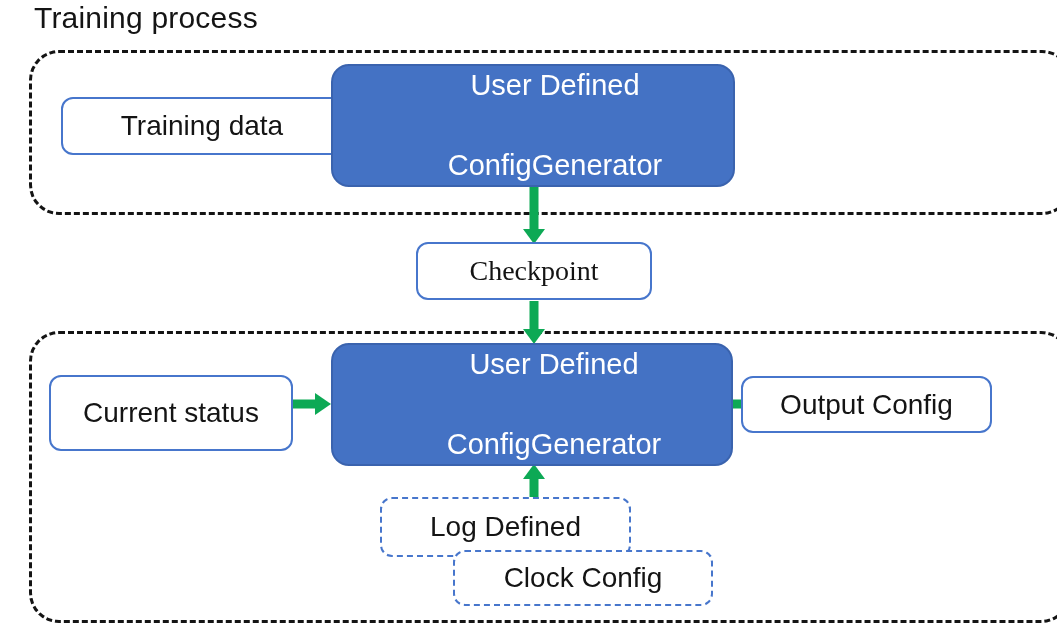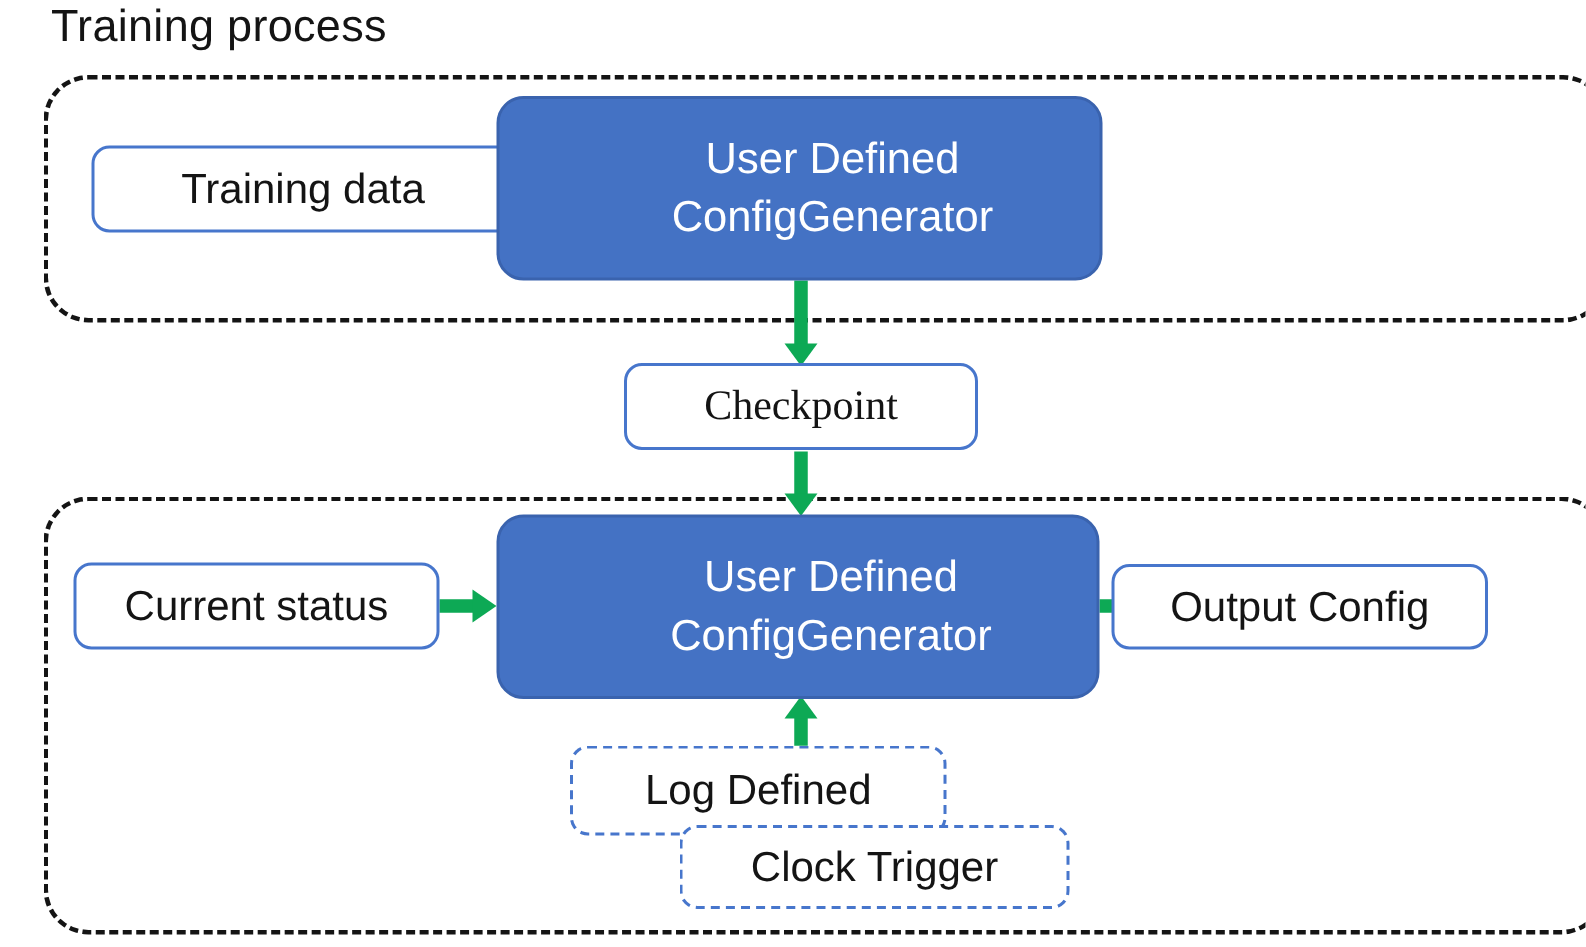--- a/index.html
+++ b/index.html
@@ -50,21 +50,21 @@
   }
 
   .bluebox {
     position: absolute;
     background: var(--box-blue, #4472C4);
     border: 2px solid var(--box-blue-border, #3A63AE);
     border-radius: 18px;
     display: flex;
     flex-direction: column;
     align-items: center;
-    justify-content: center;
+    justify-content: space-between;
     color: #ffffff;
     font-size: 29px;
     line-height: 39px;
     z-index: 3;
     white-space: nowrap;
     padding-left: 44px;
   }
 
   .arrow { position: absolute; z-index: 2; }
 
@@ -117,21 +117,21 @@
   #training-label      { left: 13px;  top: 1px; }
   #training-container  { left: 8px;   top: 50px;  width: 1043px; height: 165px; }
   #training-data-box   { left: 40px;  top: 97px;  width: 282px;  height: 58px; }
   #training-generator  { left: 310px; top: 64px;  width: 404px;  height: 123px; }
   #arrow-train-in      { left: 276px; top: 114px; width: 36px;   height: 22px; }
   #arrow-to-checkpoint { left: 502px; top: 187px; width: 22px;   height: 57px; }
   #checkpoint-box      { left: 395px; top: 242px; width: 236px;  height: 58px; font-family: Liberation Serif, serif; }
   #arrow-to-inference  { left: 502px; top: 301px; width: 22px;   height: 43px; }
   #inference-label     { left: 13px;  top: 283px; }
   #inference-container { left: 8px;   top: 331px; width: 1042px; height: 292px; }
-  #current-status-box  { left: 28px;  top: 375px; width: 244px;  height: 58px; }
+  #current-status-box  { left: 28px;  top: 375px; width: 244px;  height: 76px; }
   #inference-generator { left: 310px; top: 343px; width: 402px;  height: 123px; }
   #arrow-infer-in      { left: 272px; top: 393px; width: 38px;   height: 22px; }
   #arrow-infer-out     { left: 712px; top: 393px; width: 44px;   height: 22px; }
   #output-config-box   { left: 720px; top: 376px; width: 251px;  height: 57px; }
   #arrow-trigger       { left: 502px; top: 464px; width: 22px;   height: 34px; }
   #log-trigger-box     { left: 359px; top: 497px; width: 251px;  height: 60px; z-index: 4; }
   #clock-trigger-box   { left: 432px; top: 550px; width: 260px;  height: 56px; z-index: 5; }
 </style>
 </head>
 <body>
@@ -199,16 +199,16 @@
   <div class="arrow up" id="arrow-trigger">
     <div class="shaft"></div>
     <div class="head"></div>
   </div>
 
   <div class="wbox trigger" id="log-trigger-box">
     <span>Log Defined</span>
   </div>
 
   <div class="wbox trigger" id="clock-trigger-box">
-    <span>Clock Trigger</span>
+    <span>Clock Config</span>
   </div>
 
 </div>
 
 </body></html>

